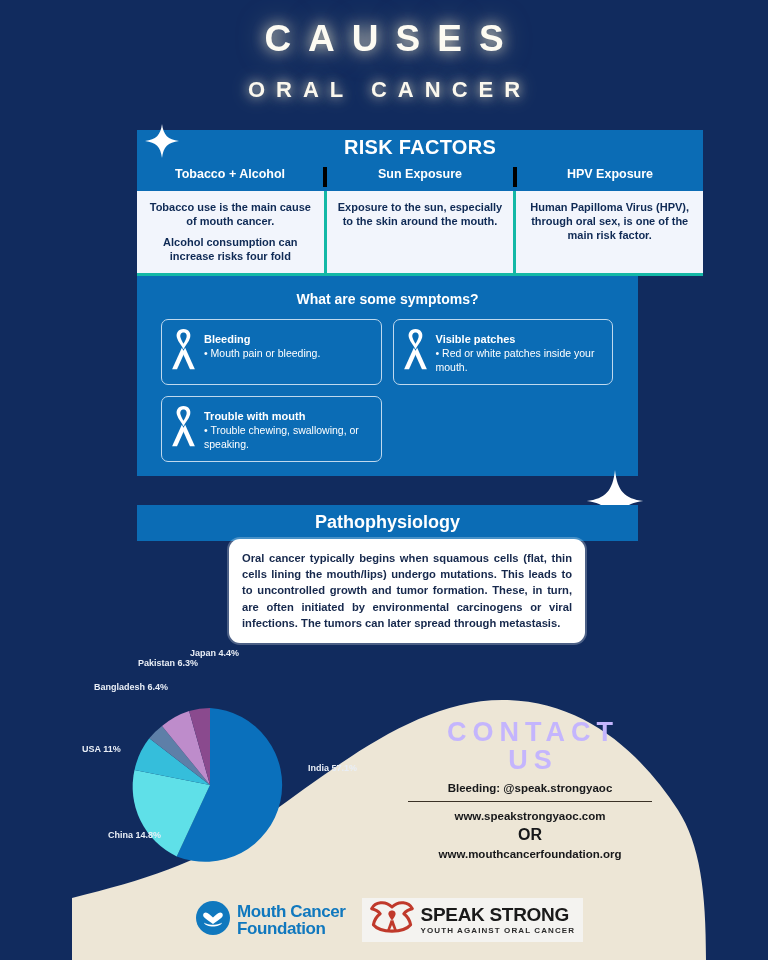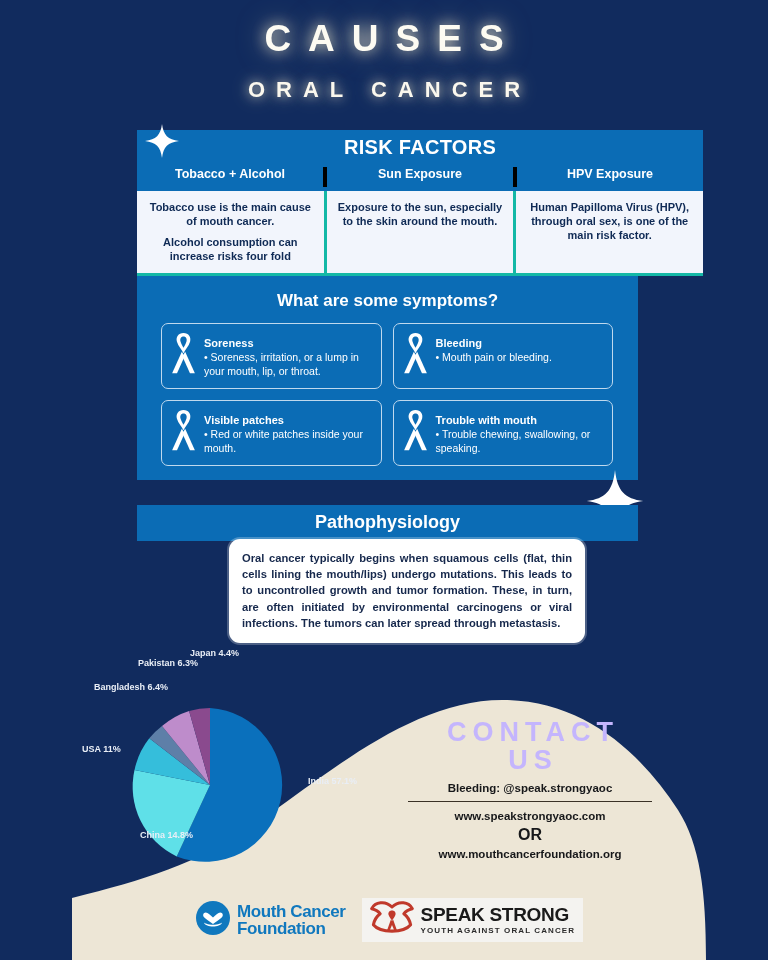--- a/index.html
+++ b/index.html
@@ -46,21 +46,21 @@
   }
   .rf-card p{margin:0;}
   .rf-card p + p{margin-top:7px;}
 
   
   .sparkle{position:absolute;pointer-events:none;}
   .sparkle svg{display:block;}
 
   
   .sym{position:absolute;left:137px;top:276px;width:501px;background:#0B6CB5;padding:10px 0 14px 0;}
-  .sym-title{text-align:center;color:#FFFFFF;font-size:17px;font-weight:bold;margin:5px 0 12px 0;}
+  .sym-title{text-align:center;color:#FFFFFF;font-size:14px;font-weight:bold;margin:5px 0 12px 0;}
   .sym-grid{display:flex;flex-wrap:wrap;gap:11px;padding:0 24px;}
   .sym-card{
     width:calc(50% - 6px);box-sizing:border-box;
     border:1.4px solid #BFD9EE;border-radius:7px;
     display:flex;align-items:flex-start;gap:7px;
     padding:9px 9px 9px 8px;min-height:52px;
   }
   .ribbon{flex:0 0 auto;width:27px;}
   .sym-txt{flex:1;color:#FFFFFF;}
   .sym-h{font-size:11px;font-weight:bold;margin-bottom:3px;}
@@ -145,71 +145,58 @@
       <div class="rf-card">
         <p>Human Papilloma Virus (HPV), through oral sex, is one of the main risk factor.</p>
       </div>
     </div>
   </div>
 
   <div class="sym">
     <div class="sym-title">What are some symptoms?</div>
     <div class="sym-grid">
 
+
       <div class="sym-card">
         <span class="ribbon">
           <svg width="27" height="42" viewBox="0 0 30 48">
             <path d="M15 0 C9 0 6 5 7.5 10 C9 15 13 19 15 23 C17 19 21 15 22.5 10 C24 5 21 0 15 0 Z M15 4 C17.8 4 19.3 6.5 18.4 9.6 C17.6 12.3 16 14.9 15 16.8 C14 14.9 12.4 12.3 11.6 9.6 C10.7 6.5 12.2 4 15 4 Z" fill="#FFFFFF"></path>
             <path d="M13.1 21.5 L2 46 L7.6 46 L16.2 26.8 Z" fill="#FFFFFF"></path>
             <path d="M16.9 21.5 L28 46 L22.4 46 L13.8 26.8 Z" fill="#FFFFFF"></path>
           </svg>
         </span>
         <span class="sym-txt">
-          <span class="sym-h">Soreness</span>
-          <div class="sym-b">• Soreness, irritation, or a lump in your mouth, lip, or throat.</div>
+          <span class="sym-h">Bleeding</span>
+          <div class="sym-b">• Mouth pain or bleeding.</div>
         </span>
       </div>
 
       <div class="sym-card">
         <span class="ribbon">
           <svg width="27" height="42" viewBox="0 0 30 48">
             <path d="M15 0 C9 0 6 5 7.5 10 C9 15 13 19 15 23 C17 19 21 15 22.5 10 C24 5 21 0 15 0 Z M15 4 C17.8 4 19.3 6.5 18.4 9.6 C17.6 12.3 16 14.9 15 16.8 C14 14.9 12.4 12.3 11.6 9.6 C10.7 6.5 12.2 4 15 4 Z" fill="#FFFFFF"></path>
             <path d="M13.1 21.5 L2 46 L7.6 46 L16.2 26.8 Z" fill="#FFFFFF"></path>
             <path d="M16.9 21.5 L28 46 L22.4 46 L13.8 26.8 Z" fill="#FFFFFF"></path>
           </svg>
         </span>
         <span class="sym-txt">
-          <span class="sym-h">Bleeding</span>
-          <div class="sym-b">• Mouth pain or bleeding.</div>
+          <span class="sym-h">Visible patches</span>
+          <div class="sym-b">• Red or white patches inside your mouth.</div>
         </span>
       </div>
 
       <div class="sym-card">
         <span class="ribbon">
           <svg width="27" height="42" viewBox="0 0 30 48">
             <path d="M15 0 C9 0 6 5 7.5 10 C9 15 13 19 15 23 C17 19 21 15 22.5 10 C24 5 21 0 15 0 Z M15 4 C17.8 4 19.3 6.5 18.4 9.6 C17.6 12.3 16 14.9 15 16.8 C14 14.9 12.4 12.3 11.6 9.6 C10.7 6.5 12.2 4 15 4 Z" fill="#FFFFFF"></path>
             <path d="M13.1 21.5 L2 46 L7.6 46 L16.2 26.8 Z" fill="#FFFFFF"></path>
             <path d="M16.9 21.5 L28 46 L22.4 46 L13.8 26.8 Z" fill="#FFFFFF"></path>
           </svg>
         </span>
         <span class="sym-txt">
-          <span class="sym-h">Visible patches</span>
-          <div class="sym-b">• Red or white patches inside your mouth.</div>
-        </span>
-      </div>
-
-      <div class="sym-card">
-        <span class="ribbon">
-          <svg width="27" height="42" viewBox="0 0 30 48">
-            <path d="M15 0 C9 0 6 5 7.5 10 C9 15 13 19 15 23 C17 19 21 15 22.5 10 C24 5 21 0 15 0 Z M15 4 C17.8 4 19.3 6.5 18.4 9.6 C17.6 12.3 16 14.9 15 16.8 C14 14.9 12.4 12.3 11.6 9.6 C10.7 6.5 12.2 4 15 4 Z" fill="#FFFFFF"></path>
-            <path d="M13.1 21.5 L2 46 L7.6 46 L16.2 26.8 Z" fill="#FFFFFF"></path>
-            <path d="M16.9 21.5 L28 46 L22.4 46 L13.8 26.8 Z" fill="#FFFFFF"></path>
-          </svg>
-        </span>
-        <span class="sym-txt">
           <span class="sym-h">Trouble with mouth</span>
           <div class="sym-b">• Trouble chewing, swallowing, or speaking.</div>
         </span>
       </div>
     </div>
   </div>
 
   <div class="sparkle" style="left:586px;top:470px;width:58px;height:62px;">
     <svg width="58" height="62" viewBox="0 0 40 44">
       <path d="M20 0 C21.6 15 27 20.4 40 22 C27 23.6 21.6 29 20 44 C18.4 29 13 23.6 0 22 C13 20.4 18.4 15 20 0 Z" fill="#FFFFFF"></path>
@@ -229,22 +216,22 @@
       <path fill="#5FE0E8" d="M130,145 L96.7,216.4 A77,77 0 0,1 54.5,130.0 Z"></path>
 
       <path fill="#35BEDB" d="M130,145 L54.5,130.0 A77,77 0 0,1 69.3,98.3 Z"></path>
 
       <path fill="#5E7FA8" d="M130,145 L69.3,98.3 A77,77 0 0,1 82.0,86.0 Z"></path>
 
       <path fill="#BE8CCB" d="M130,145 L82.0,86.0 A77,77 0 0,1 109.1,70.9 Z"></path>
 
       <path fill="#8A4A8E" d="M130,145 L109.1,70.9 A77,77 0 0,1 130,68 Z"></path>
     </svg>
-    <div class="pie-lbl" style="left:228px;top:136px;">India 57.1%</div>
-    <div class="pie-lbl" style="left:28px;top:190px;margin-left:32px;">China 14.8%</div>
+    <div class="pie-lbl" style="left:228px;top:123px;">India 57.1%</div>
+    <div class="pie-lbl" style="left:28px;top:190px;">China 14.8%</div>
     <div class="pie-lbl" style="left:2px;top:104px;">USA 11%</div>
     <div class="pie-lbl" style="left:14px;top:42px;">Bangladesh 6.4%</div>
     <div class="pie-lbl" style="left:58px;top:18px;">Pakistan 6.3%</div>
     <div class="pie-lbl" style="left:110px;top:8px;">Japan 4.4%</div>
   </div>
 
   <div class="contact">
     <div class="c-title">CONTACT</div>
     <div class="c-title">US</div>
     <div class="c-ig">Bleeding: @speak.strongyaoc</div>

